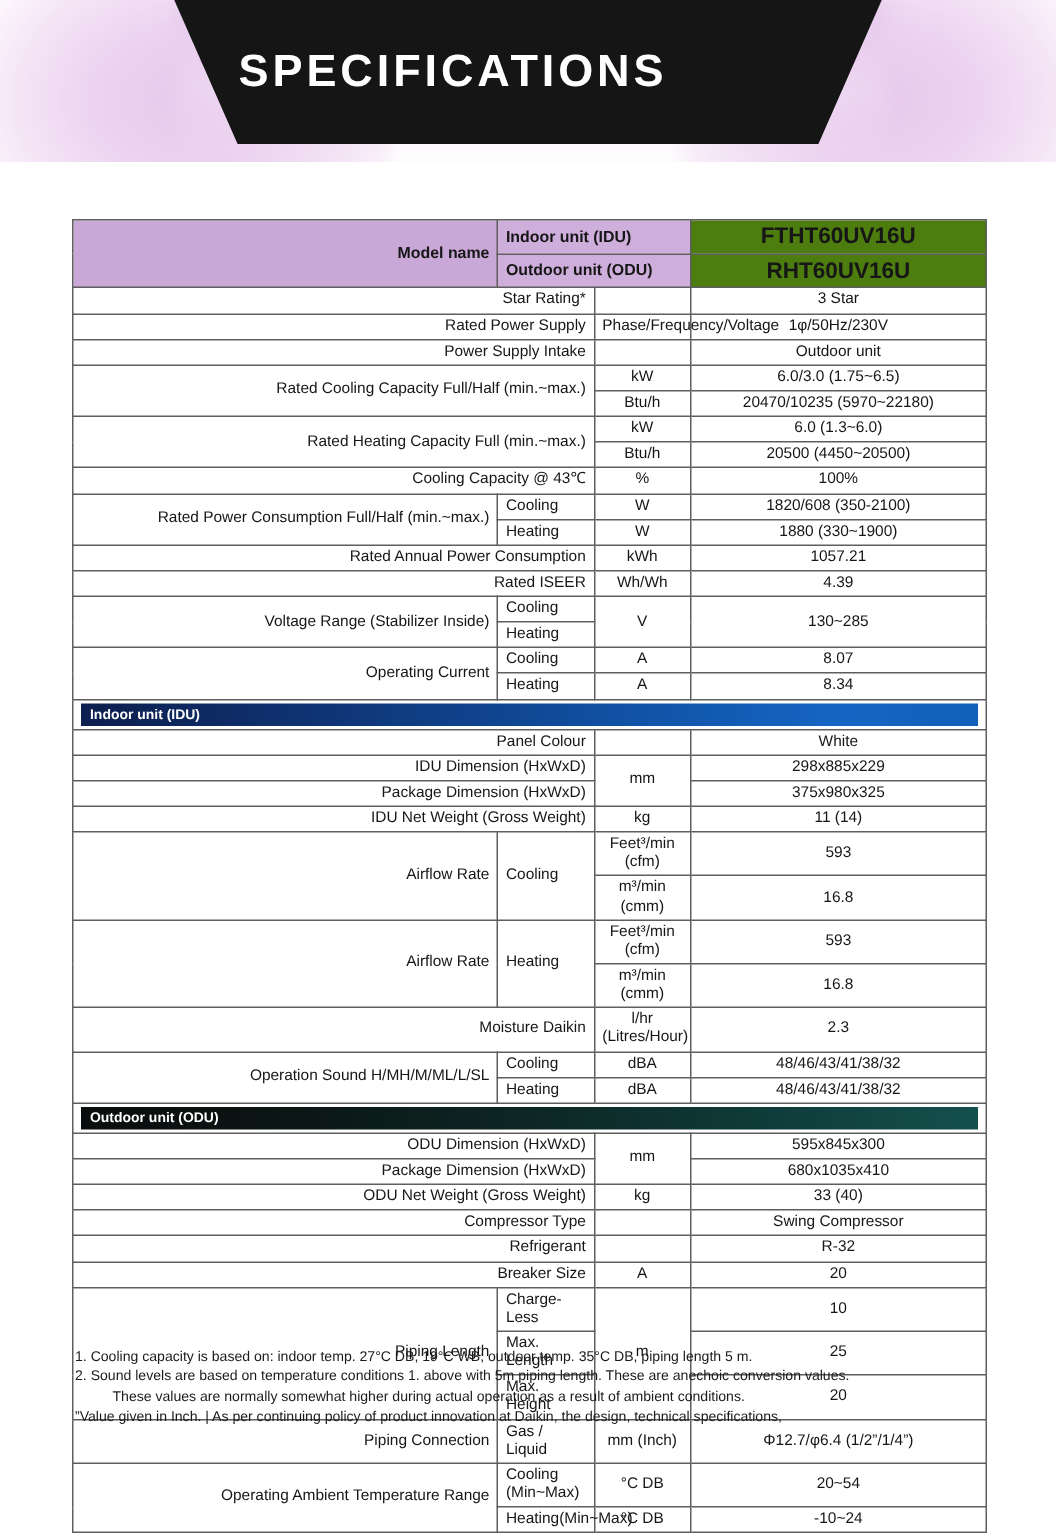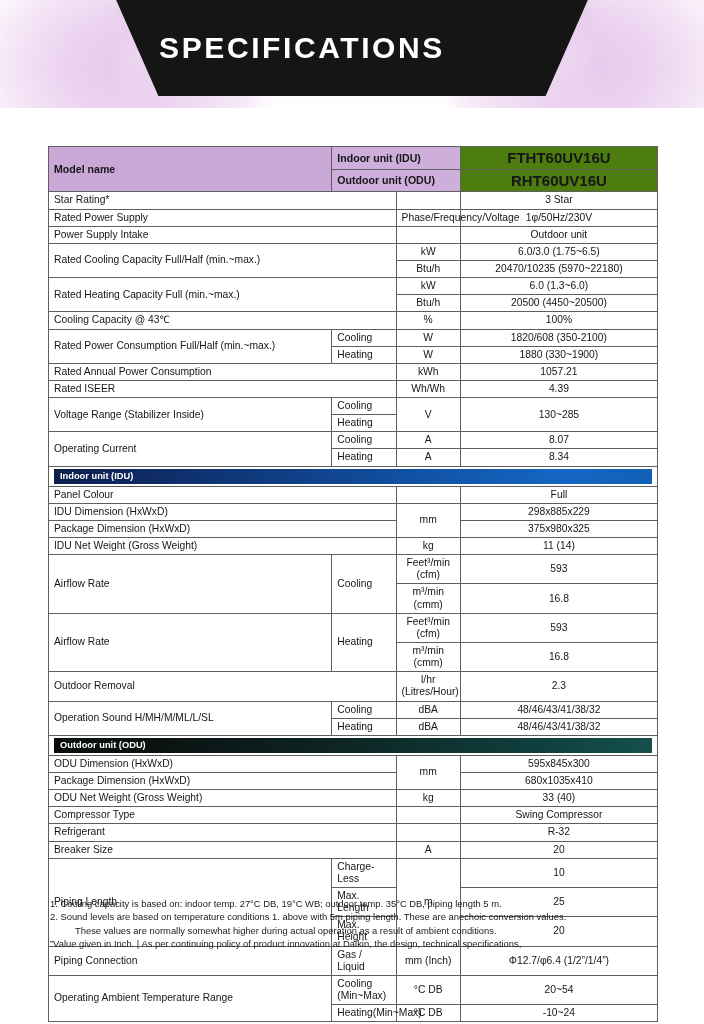--- a/index.html
+++ b/index.html
@@ -68,21 +68,21 @@
     color:#161616;
   }
   table.spec td{
     border:1px solid #5e5e5e;
     padding:2px 5px;
     line-height:1.18;
     vertical-align:middle;
     height:17px;
     box-sizing:border-box;
   }
-  td.c-name{width:227px;}
+  td.c-name{width:227px;text-align:right;}
   td.c-sub{width:103px;}
   td.c-unit{width:122px;text-align:center;}
   td.c-val{width:158px;text-align:center;}
 
   .hdr-name{
     background:#c9a7d6;
     font-weight:bold;
     font-size:10.6px;
   }
   .hdr-sub{
@@ -237,21 +237,21 @@
 
       <tr class="band-idu">
         <td class="band" colspan="4">
           <div class="band-inner">Indoor unit (IDU)</div>
         </td>
       </tr>
 
       <tr>
         <td class="c-name" colspan="2">Panel Colour</td>
         <td class="c-unit"></td>
-        <td class="c-val">Full</td>
+        <td class="c-val">White</td>
       </tr>
       <tr>
         <td class="c-name" colspan="2">IDU Dimension (HxWxD)</td>
         <td class="c-unit" rowspan="2">mm</td>
         <td class="c-val">298x885x229</td>
       </tr>
       <tr>
         <td class="c-name" colspan="2">Package Dimension (HxWxD)</td>
         <td class="c-val">375x980x325</td>
       </tr>
@@ -274,21 +274,21 @@
         <td class="c-name" rowspan="2">Airflow Rate</td>
         <td class="c-sub" rowspan="2">Heating</td>
         <td class="c-unit">Feet³/min (cfm)</td>
         <td class="c-val">593</td>
       </tr>
       <tr>
         <td class="c-unit">m³/min (cmm)</td>
         <td class="c-val">16.8</td>
       </tr>
       <tr>
-        <td class="c-name" colspan="2">Outdoor Removal</td>
+        <td class="c-name" colspan="2">Moisture Daikin</td>
         <td class="c-unit">l/hr (Litres/Hour)</td>
         <td class="c-val">2.3</td>
       </tr>
       <tr>
         <td class="c-name" rowspan="2">Operation Sound H/MH/M/ML/L/SL</td>
         <td class="c-sub">Cooling</td>
         <td class="c-unit">dBA</td>
         <td class="c-val">48/46/43/41/38/32</td>
       </tr>
       <tr>

